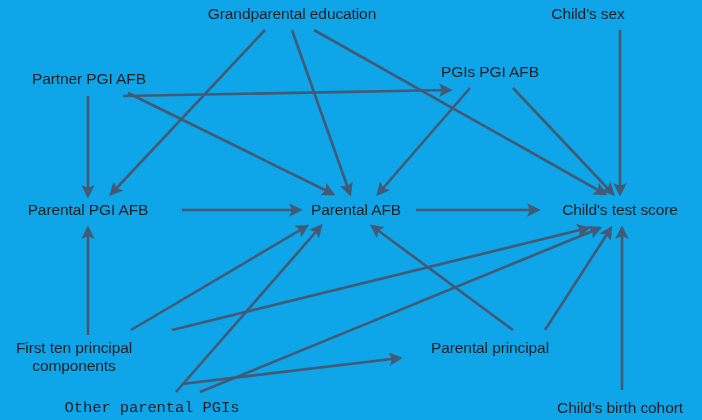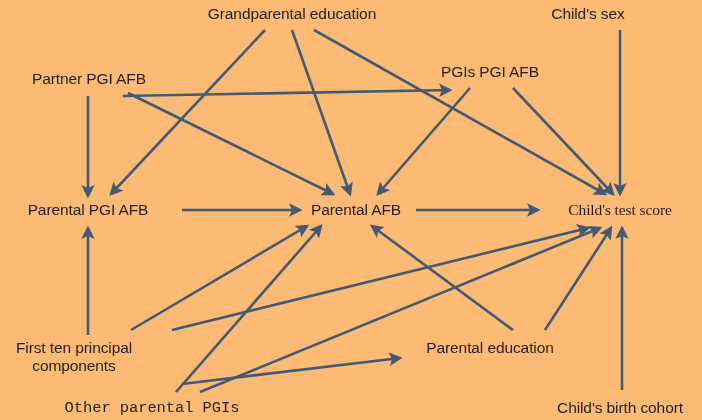--- a/index.html
+++ b/index.html
@@ -4,21 +4,21 @@
 <style>
   html, body {
     margin: 0;
     padding: 0;
     background: #ffffff;
   }
   #canvas {
     position: relative;
     width: 702px;
     height: 420px;
-    background: #fdba74;
+    background: #0ea5e9;
     overflow: hidden;
     font-family: "Liberation Sans", sans-serif;
   }
   #edges {
     position: absolute;
     left: 0;
     top: 0;
     width: 702px;
     height: 420px;
   }
@@ -69,21 +69,21 @@
       </g>
   </svg>
 
   <div id="node-group">
       <div class="node-label" style="left: 292px; top: 14px; color: rgb(35, 31, 32);">Grandparental education</div>
       <div class="node-label" style="left: 588px; top: 14px; color: rgb(35, 31, 32);">Child's sex</div>
       <div class="node-label" style="left: 89px; top: 79px; color: rgb(35, 31, 32);">Partner PGI AFB</div>
       <div class="node-label" style="left: 490px; top: 72px; color: rgb(35, 31, 32);">PGIs PGI AFB</div>
       <div class="node-label" style="left: 88px; top: 210px; color: rgb(35, 31, 32);">Parental PGI AFB</div>
       <div class="node-label" style="left: 356px; top: 210px; color: rgb(35, 31, 32);">Parental AFB</div>
-      <div class="node-label" style="left: 620px; top: 210px; color: rgb(35, 31, 32); font-family: Liberation Serif, serif;">Child's test score</div>
+      <div class="node-label" style="left: 620px; top: 210px; color: rgb(35, 31, 32);">Child's test score</div>
       <div class="node-label" style="left: 74px; top: 357px; color: rgb(35, 31, 32);">First ten principal
 components</div>
-      <div class="node-label" style="left: 490px; top: 348px; color: rgb(35, 31, 32);">Parental education</div>
+      <div class="node-label" style="left: 490px; top: 348px; color: rgb(35, 31, 32);">Parental principal</div>
       <div class="node-label" style="left: 152px; top: 408px; color: rgb(35, 31, 32); font-family: Liberation Mono, monospace;">Other parental PGIs</div>
       <div class="node-label" style="left: 620px; top: 408px; color: rgb(35, 31, 32);">Child's birth cohort</div>
     </div>
 
 </div>
 
 </body></html>

